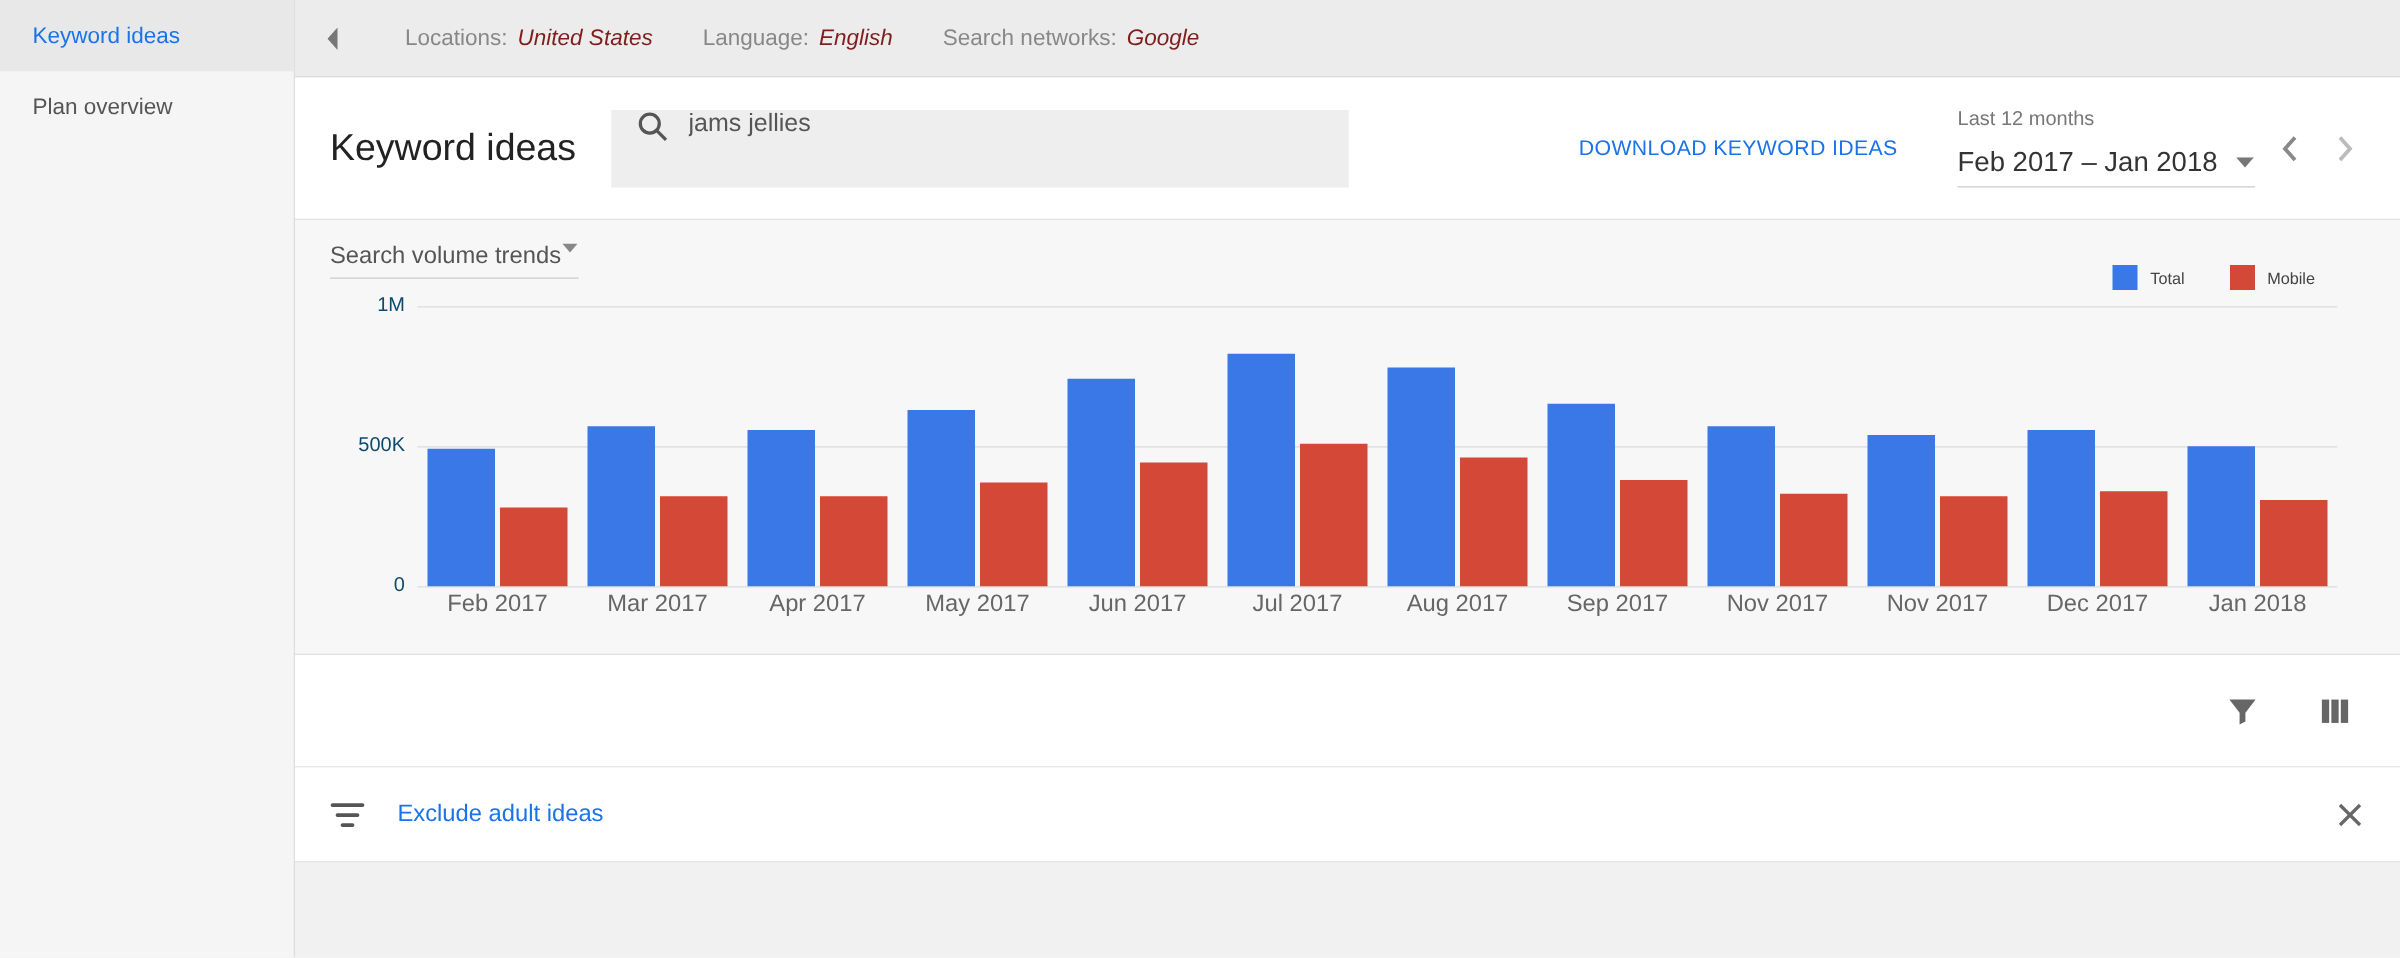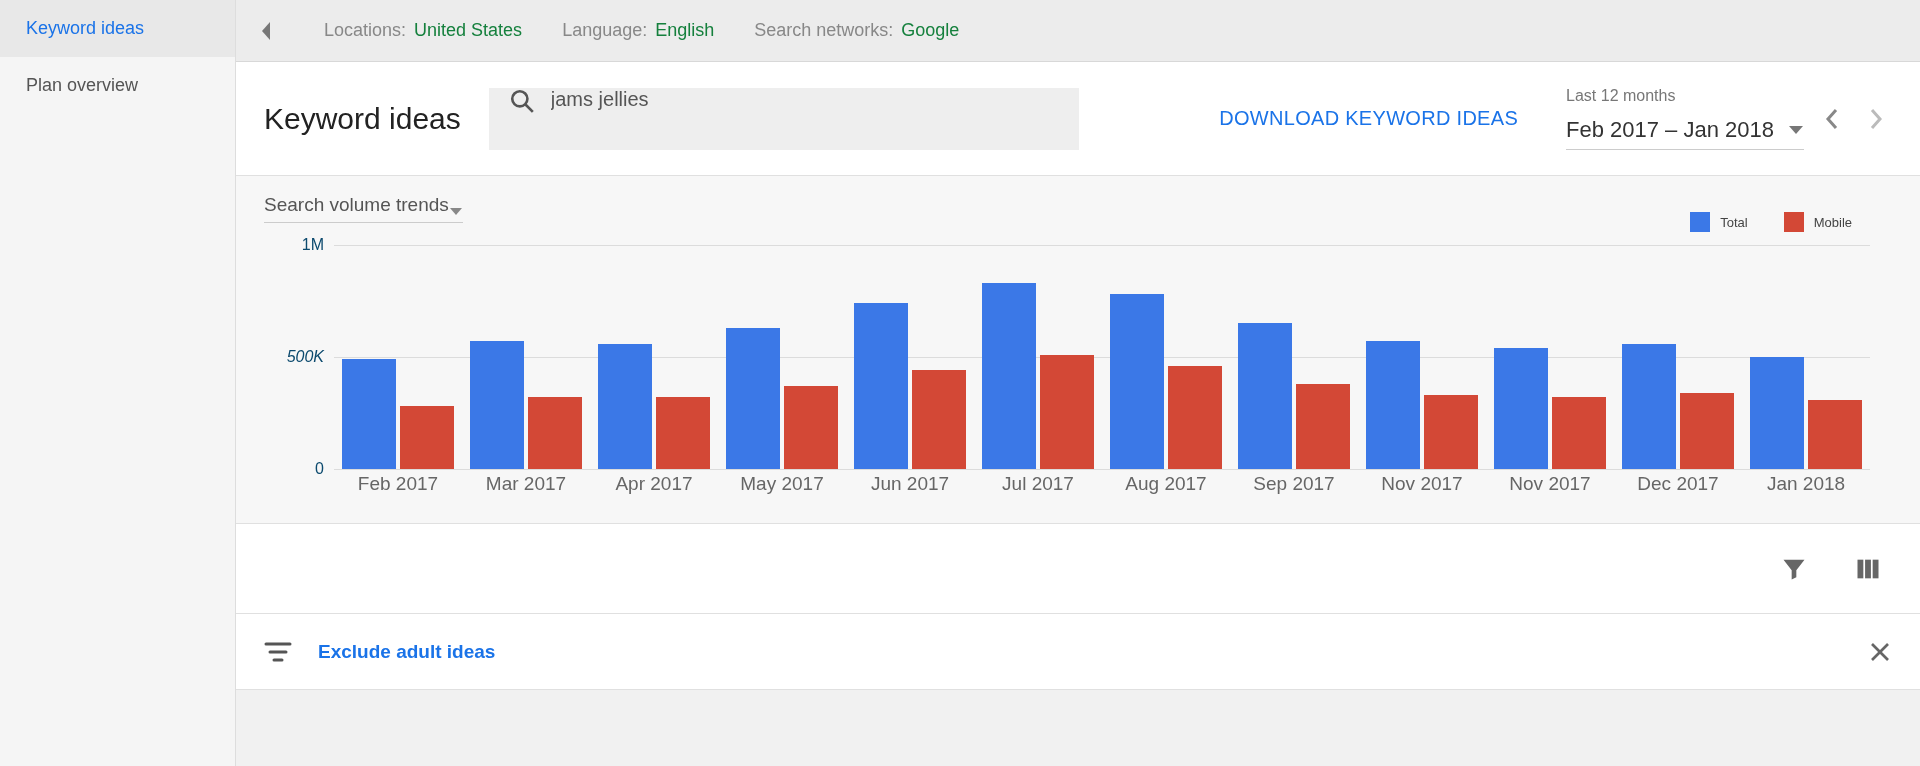--- a/index.html
+++ b/index.html
@@ -13,37 +13,37 @@
 .sidebar-item.active { color: #1a73e8; background: #e8e8e8; font-weight: 400; }
 
 
 .main { flex: 1; display: flex; flex-direction: column; background: #f1f1f1; }
 
 
 .settings-bar { display: flex; align-items: center; height: 62px; background: #ececec; border-bottom: 1px solid #d8d8d8; padding: 0 12px; gap: 40px; }
 .collapse-btn { width: 36px; height: 36px; display: flex; align-items: center; justify-content: center; cursor: pointer; }
 .setting { display: flex; gap: 8px; font-size: 18px; color: #666; }
 .setting .label { color: #888; }
-.setting .value { color: #15803d; }
+.setting .value { color: #7f1d1d; font-style: italic; }
 
 
 .header-row { display: flex; align-items: center; background: #fff; height: 114px; padding: 0 28px; border-bottom: 1px solid #e0e0e0; gap: 28px; }
 .page-title { font-size: 30px; font-weight: 400; color: #222; }
 .search-box { flex: 0 0 590px; height: 62px; background: #eeeeee; display: flex; align-items: flex-start; padding: 0 20px; gap: 16px; }
 .search-box input { border: none; background: transparent; font-size: 20px; color: #555; outline: none; width: 100%; }
-.download-link { margin-left: auto; color: #1a73e8; font-size: 20px; font-weight: 500; letter-spacing: .3px; cursor: pointer; }
+.download-link { margin-left: auto; color: #1a73e8; font-size: 17px; font-weight: 500; letter-spacing: .3px; cursor: pointer; }
 .date-range { display: flex; align-items: center; gap: 12px; margin-left: 20px; }
 .date-range-text { display:flex; flex-direction:column; gap:12px; border-bottom:1px solid #ccc; padding-bottom:6px; }
 .date-range-text .dr-label { font-size: 16px; color: #777; }
 .date-range-text .dr-value { font-size: 22px; color: #333; display:flex; align-items:center; gap:14px; }
 .chev-btn { width:32px; height:32px; display:flex; align-items:center; justify-content:center; color:#888; cursor:pointer; }
 
 
 .chart-card { background: #f7f7f7; padding: 18px 28px 18px 28px; border-bottom: 1px solid #e0e0e0; }
-.chart-dropdown { display:inline-flex; align-items:flex-end; font-size:19px; color:#555; border-bottom:1px solid #ccc; padding-bottom:6px; cursor:pointer; }
+.chart-dropdown { display:inline-flex; align-items:flex-start; font-size:19px; color:#555; border-bottom:1px solid #ccc; padding-bottom:6px; cursor:pointer; }
 .chart-legend { position:absolute; right:40px; top:18px; display:flex; gap:36px; font-size:13px; color:#444; }
 .chart-legend .item { display:flex; align-items:center; gap:10px; }
 .chart-legend .swatch { width:20px; height:20px; }
 .chart-wrap { position:relative; }
 .chart { position:relative; height:260px; margin-top:22px; }
 .chart-grid { position:absolute; left:70px; right:22px; top:0; bottom:36px; }
 .gridline { position:absolute; left:0; right:0; border-top:1px solid #dcdcdc; }
 .y-label { position:absolute; left:0; font-size:16px; color:#0c4a6e; transform:translateY(-50%); width:60px; text-align:right; }
 .bars-row { position:absolute; left:70px; right:22px; top:0; bottom:36px; display:flex; }
 .bar-group { flex:1; display:flex; align-items:flex-end; justify-content:center; gap:4px; }
@@ -52,21 +52,21 @@
 .bar.mobile { background:#d34836; }
 .x-labels { position:absolute; left:70px; right:22px; bottom:0; height:32px; display:flex; }
 .x-label { flex:1; text-align:center; font-size:19px; color:#666; }
 
 
 .toolbar-row { background:#fff; height:90px; display:flex; align-items:center; justify-content:flex-end; padding:0 36px; gap:42px; border-bottom:1px solid #e0e0e0; }
 .icon-btn { width:32px; height:32px; display:flex; align-items:center; justify-content:center; color:#666; cursor:pointer; }
 
 
 .filter-row { background:#fff; height:76px; display:flex; align-items:center; padding:0 28px; gap:26px; border-bottom:1px solid #e0e0e0; }
-.filter-row .link { color:#1a73e8; font-size:19px; cursor:pointer;font-weight:bold; }
+.filter-row .link { color:#1a73e8; font-size:19px; cursor:pointer; }
 .filter-row .close { margin-left:auto; color:#666; cursor:pointer; }
 
 svg { display:block; }
 </style>
 </head>
 <body>
 
 <div class="app">
 
   <nav class="sidebar">
@@ -228,21 +228,21 @@
               <div class="x-label">Jun 2017</div>
               <div class="x-label">Jul 2017</div>
               <div class="x-label">Aug 2017</div>
               <div class="x-label">Sep 2017</div>
               <div class="x-label">Nov 2017</div>
               <div class="x-label">Nov 2017</div>
               <div class="x-label">Dec 2017</div>
               <div class="x-label">Jan 2018</div>
             </div>
         <div class="y-label" style="top: 224px;">0</div>
-            <div class="y-label" style="top: 112px; font-style: italic;">500K</div>
+            <div class="y-label" style="top: 112px;">500K</div>
             <div class="y-label" style="top: 0px;">1M</div>
           </div>
       </div>
     </div>
 
     <div class="toolbar-row">
       <div class="icon-btn">
         <span>
           <svg width="28" height="28" viewBox="0 0 24 24" fill="#666">
               <path d="M3 4h18l-7 9v6l-4 2v-8z"></path>

